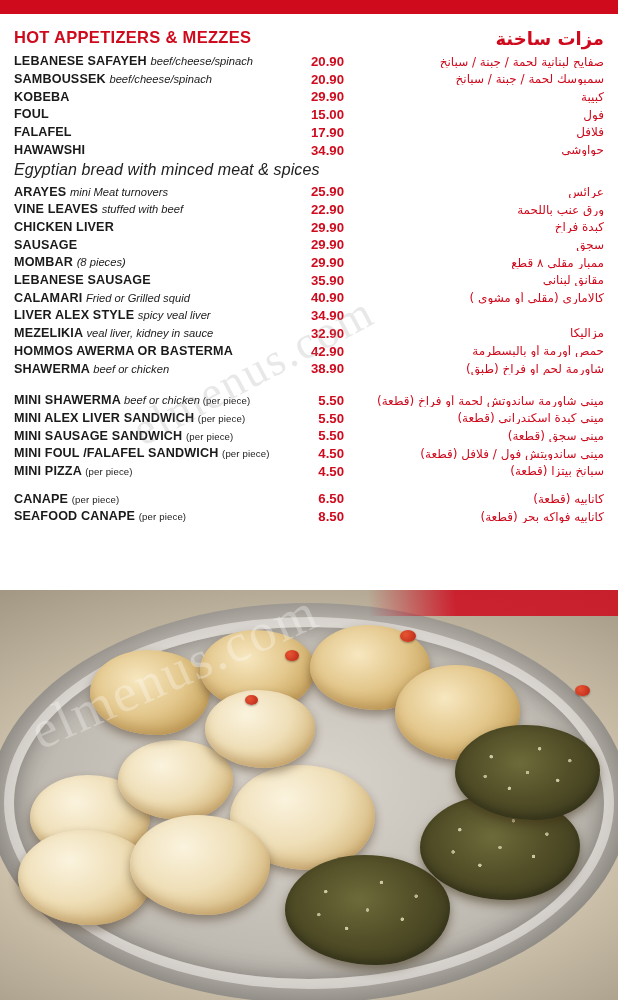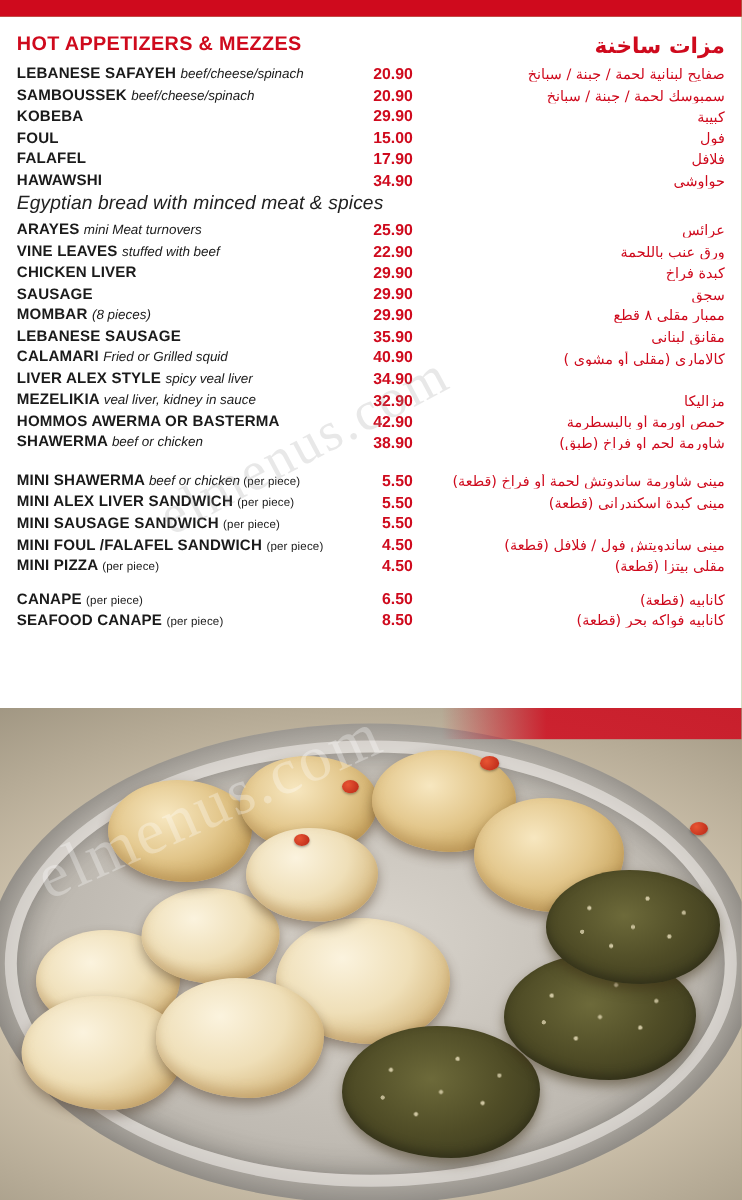--- a/index.html
+++ b/index.html
@@ -54,21 +54,21 @@
     color: #cf0a1d;
     font-size: 18px;
     font-weight: bold;
     direction: rtl;
     font-family: "DejaVu Sans", sans-serif;
   }
   
   .items { }
   .row {
     display: flex;
-    align-items: flex-end;
+    align-items: center;
     line-height: 1.0;
     margin-bottom: 4.5px;
   }
   .row .en {
     width: 272px;
     flex: 0 0 272px;
     color: #1a1a1a;
     font-size: 12.6px;
     font-weight: bold;
     letter-spacing: 0.15px;
@@ -334,30 +334,31 @@
           <div class="ar">مينى شاورمة ساندوتش لحمة أو فراخ (قطعة)</div>
         </div>
         <div class="row">
           <div class="en">MINI ALEX LIVER SANDWICH <span class="piece"> (per piece)</span></div>
           <div class="price">5.50</div>
           <div class="ar">مينى كبدة اسكندرانى (قطعة)</div>
         </div>
         <div class="row">
           <div class="en">MINI SAUSAGE SANDWICH <span class="piece"> (per piece)</span></div>
           <div class="price">5.50</div>
+          <div class="ar">مينى سجق (قطعة)</div>
         </div>
         <div class="row">
           <div class="en">MINI FOUL /FALAFEL SANDWICH <span class="piece"> (per piece)</span></div>
           <div class="price">4.50</div>
           <div class="ar">مينى ساندويتش فول / فلافل  (قطعة)</div>
         </div>
         <div class="row">
           <div class="en">MINI PIZZA <span class="piece"> (per piece)</span></div>
           <div class="price">4.50</div>
-          <div class="ar">مقلى بيتزا (قطعة)</div>
+          <div class="ar">سبانخ بيتزا (قطعة)</div>
         </div>
       </div>
 
     <div class="gap-xs"></div>
 
     <div class="items" id="group-canape">
         <div class="row">
           <div class="en">CANAPE <span class="piece"> (per piece)</span></div>
           <div class="price">6.50</div>
           <div class="ar">كانابيه (قطعة)</div>

